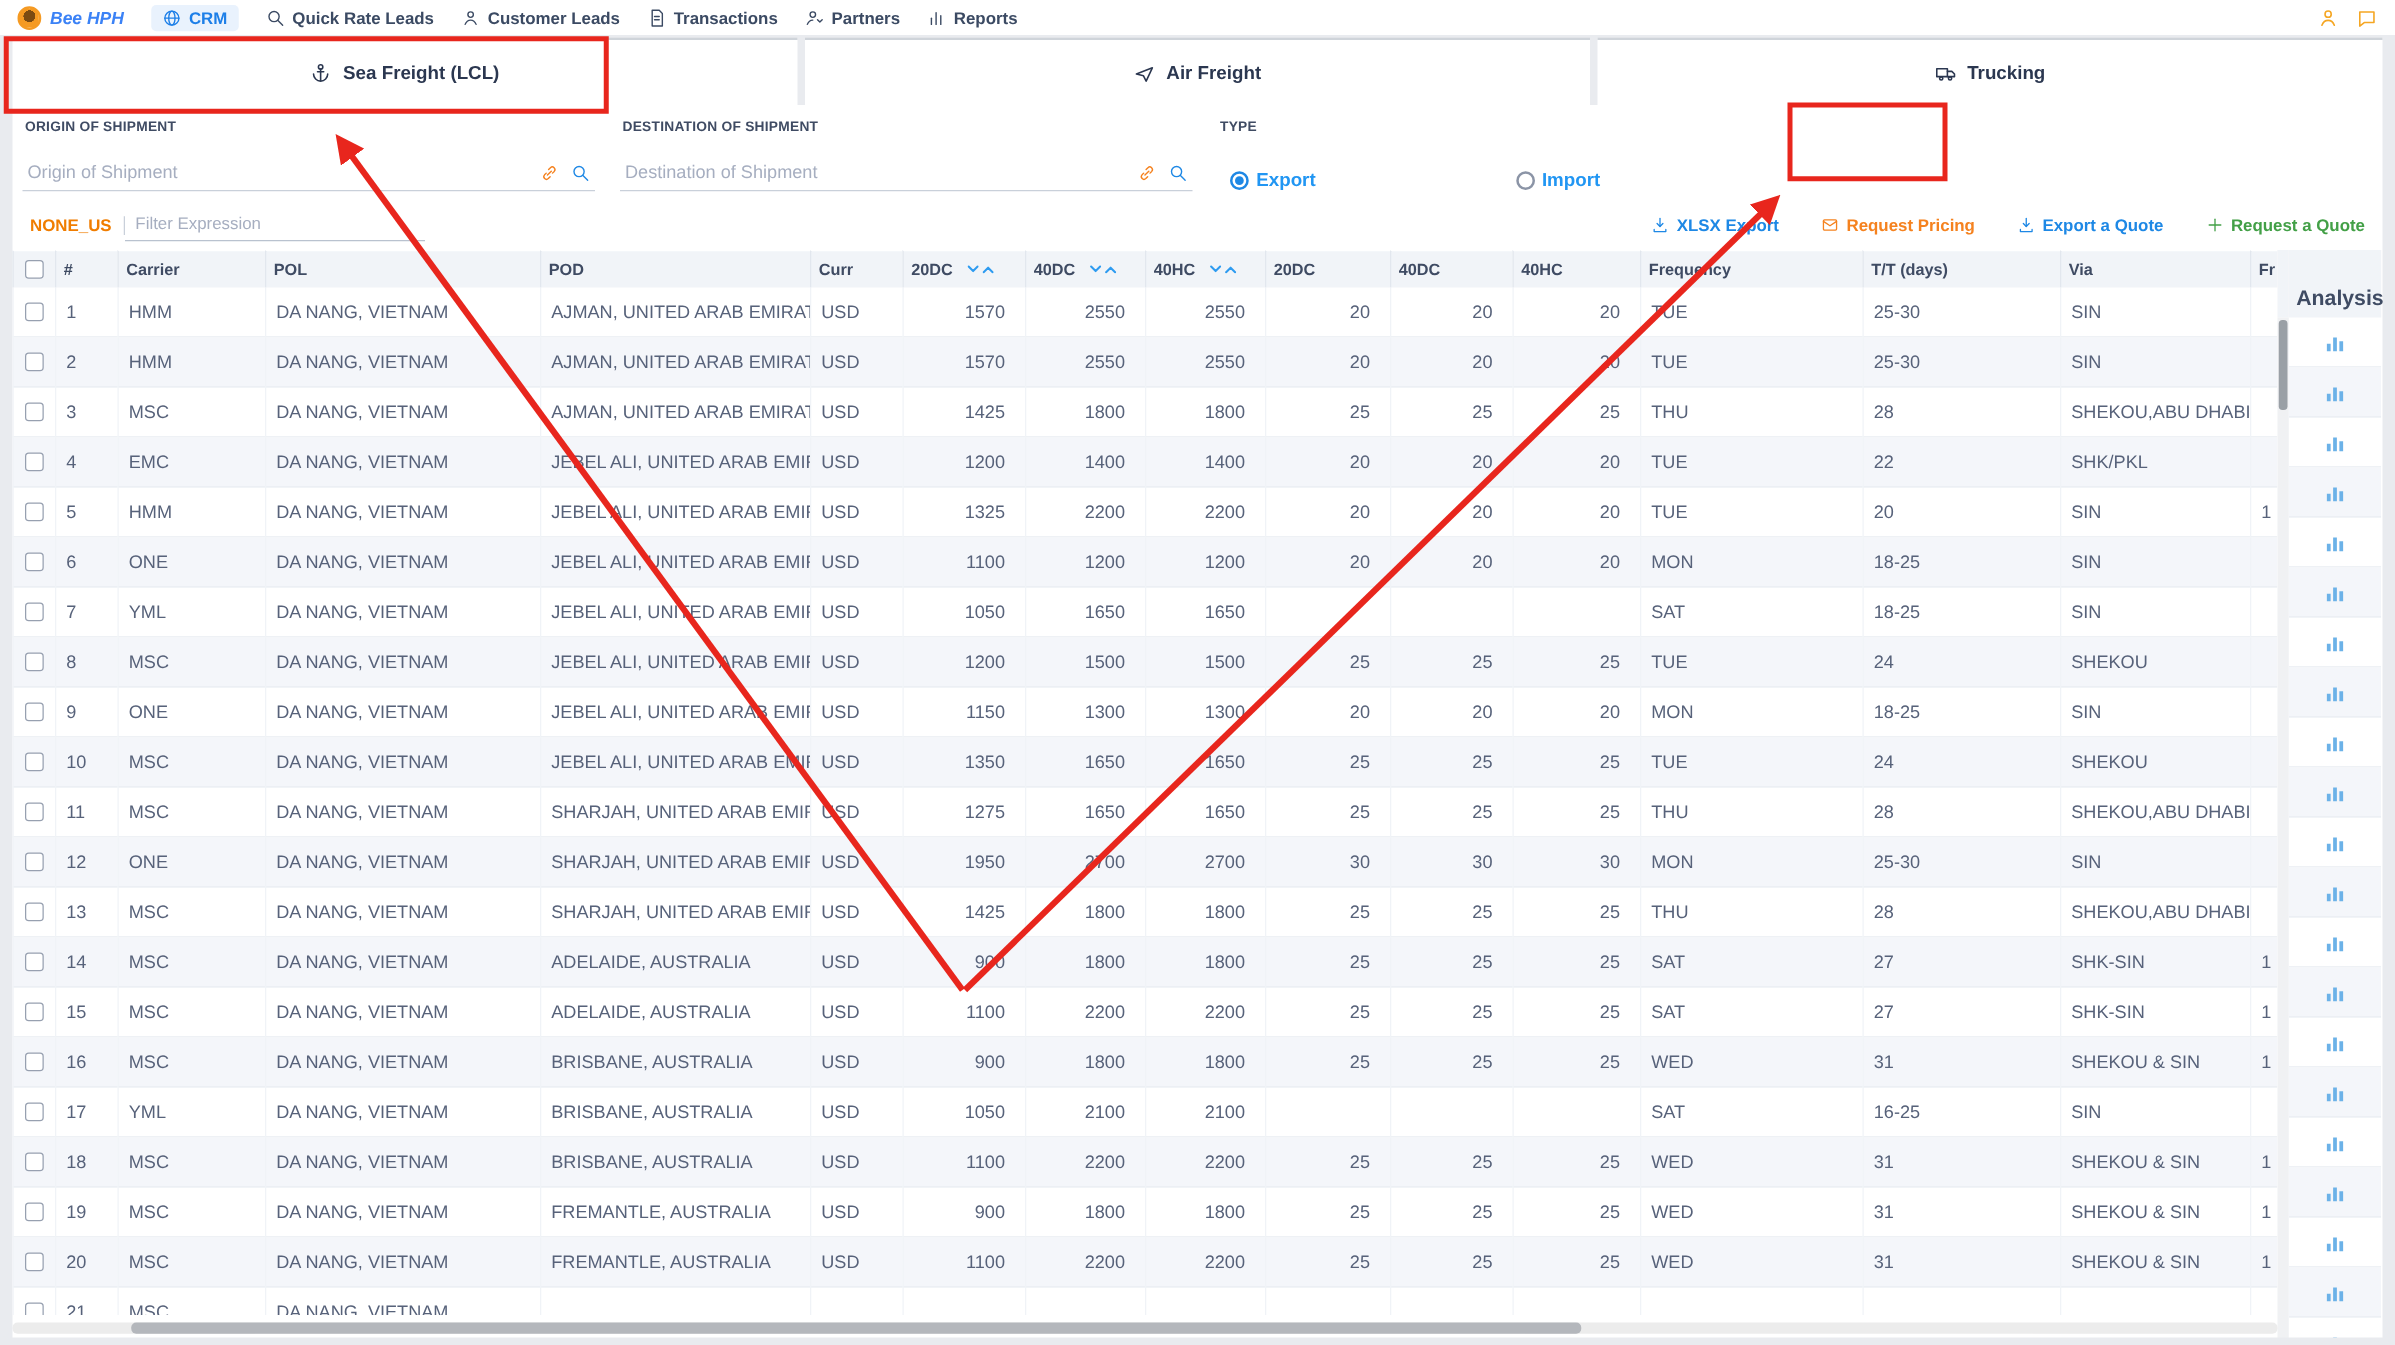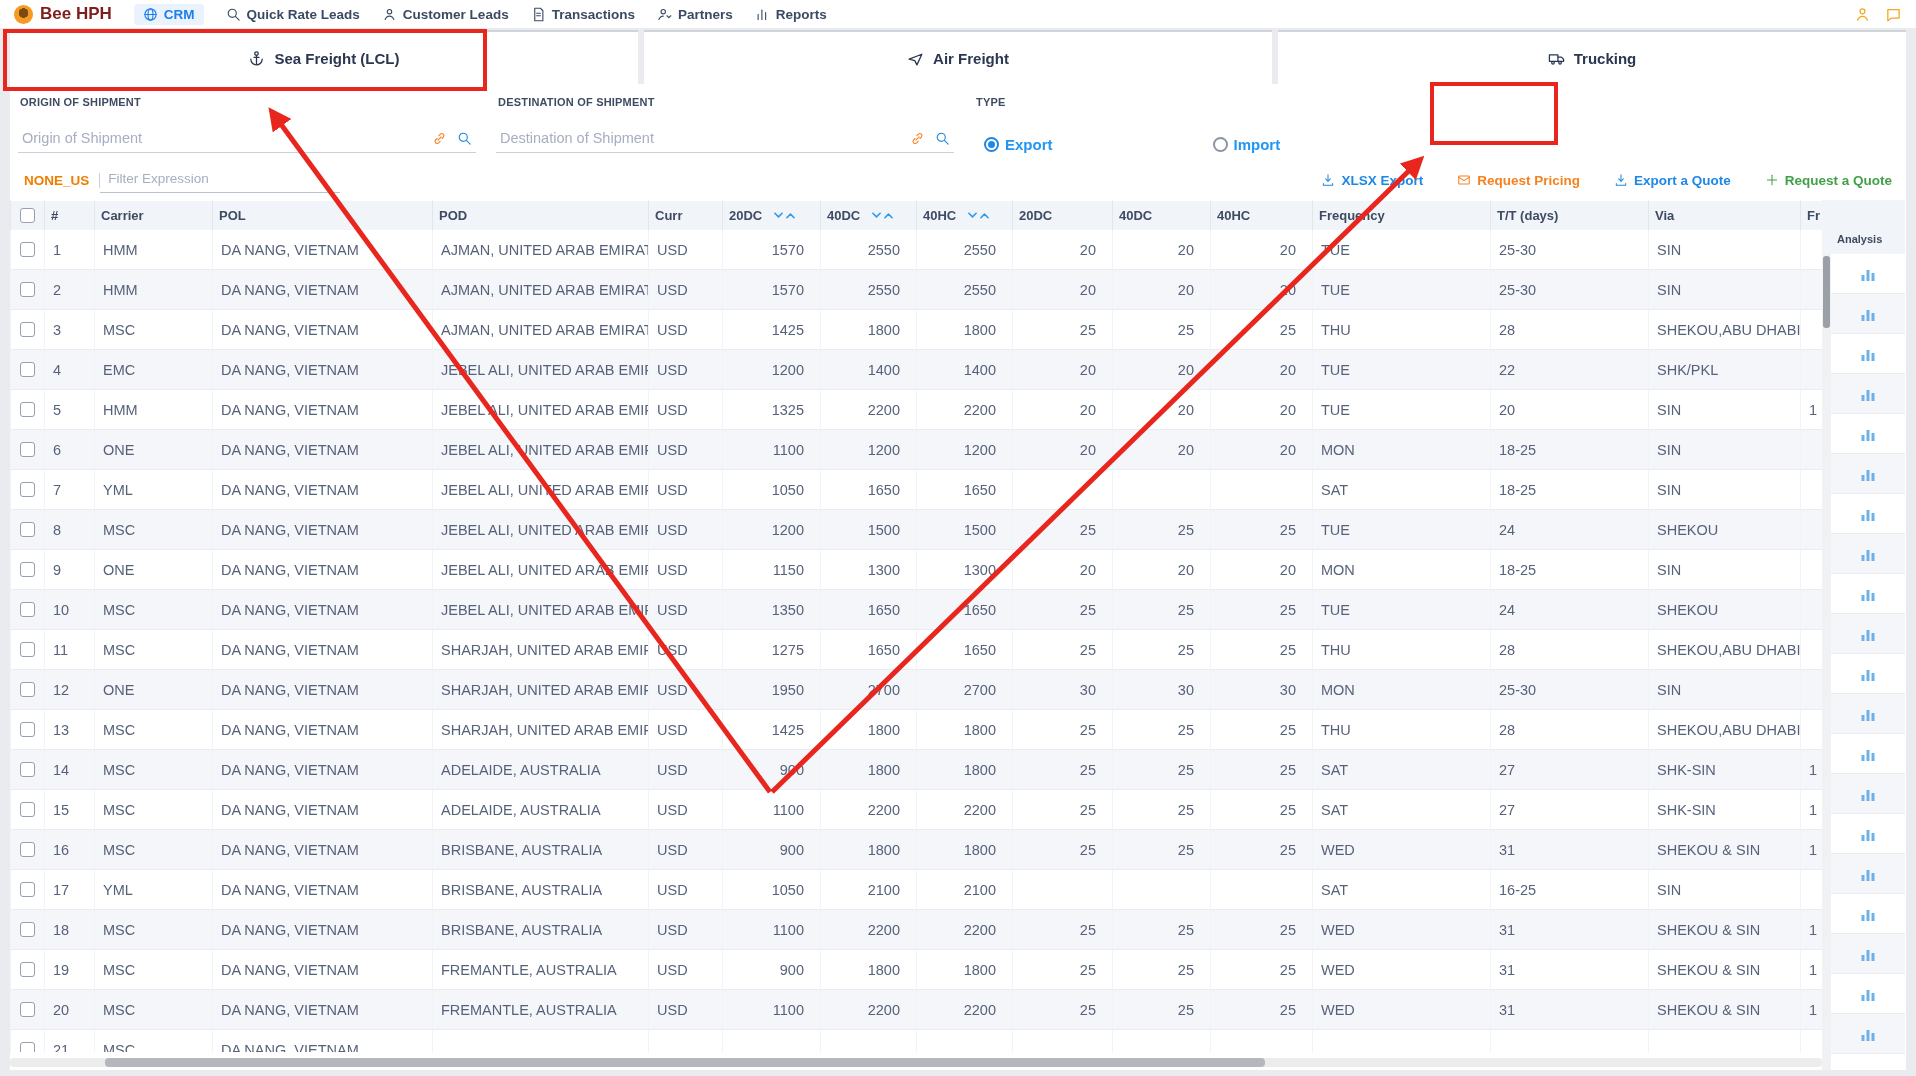--- a/index.html
+++ b/index.html
@@ -3,21 +3,21 @@
 <meta charset="utf-8">
 <style>
   * { margin:0; padding:0; box-sizing:border-box; }
   html,body { width:1916px; height:1076px; overflow:hidden; }
   body { font-family:"Liberation Sans","DejaVu Sans",sans-serif; background:#e9ebef; color:#3f4b63; position:relative; }
 
   
   .topnav { height:28px; background:#fff; display:flex; align-items:center; padding:0 14px; gap:22px; }
   .brand { display:flex; align-items:center; gap:7px; }
   .brand .logo { width:19px; height:19px; border-radius:50%; background:radial-gradient(circle at 50% 40%, #7a4a12 0 40%, #f59a23 41%); border:2px solid #f59a23; }
-  .brand .brand-name { color:#7f1d1d; font-weight:700; font-size:17px; }
+  .brand .brand-name { color:#3b82f6; font-weight:700; font-size:14px;font-style:italic; }
   .navitem { display:flex; align-items:center; gap:6px; font-size:13.5px; font-weight:700; color:#3b4a63; cursor:pointer; white-space:nowrap; }
   .navitem svg { stroke:#3b4a63; }
   .navitem.active { color:#1d7fe8; background:#e9f2fd; padding:3px 9px; border-radius:4px; }
   .navitem.active svg { stroke:#1d7fe8; }
   .topnav .spacer { flex:1; }
   .topnav .right-icons { display:flex; gap:14px; }
   .topnav .right-icons svg { stroke:#f5a623; }
 
   .navgap { height:2px; }
 
@@ -72,21 +72,21 @@
   .cb { width:15px; height:15px; border:1.6px solid #97a0b0; border-radius:3px; background:#fff; display:inline-block; }
 
   
   .vscroll { width:9px; float:left; }
   .vscroll .hdpad24 { height:24px; background:#f1f4f8; }
   .vscroll .hdpad30 { height:30px; background:#f1f4f8; }
   .vscroll .track { height:822px; background:#f0f1f3; position:relative; }
   .vscroll .thumb { position:absolute; top:2px; left:1px; width:7px; height:72px; background:#9aa0a6; border-radius:3px; }
   .pincol { width:74px; float:left; }
   .pincol .gpad { height:24px; background:#f1f4f8; }
-  .pincol .phead { height:30px; background:#f1f4f8; display:flex; align-items:center; font-size:11px; font-weight:700; color:#3f4b63; padding-left:6px; }
+  .pincol .phead { height:30px; background:#f1f4f8; display:flex; align-items:center; font-size:17px; font-weight:700; color:#3f4b63; padding-left:6px; }
   .pincells { height:822px; overflow:hidden; }
   .an-cell { height:40px; display:flex; align-items:center; justify-content:center; border-bottom:1px solid #e9edf2; }
   .an-cell.alt { background:#f4f6fa; }
 
   .hscroll { position:absolute; left:10px; top:1058px; width:1812px; height:9px; background:#ececec; border-radius:4px; z-index:5; }
   .hscroll .hthumb { position:absolute; left:95px; top:0; width:1160px; height:9px; background:#b4b7bc; border-radius:4px; }
   .bottomstrip { position:absolute; left:0; bottom:0; width:1916px; height:6px; background:#e9ebef; z-index:4; }
 
   
   .annot { position:absolute; left:0; top:0; z-index:20; pointer-events:none; }

